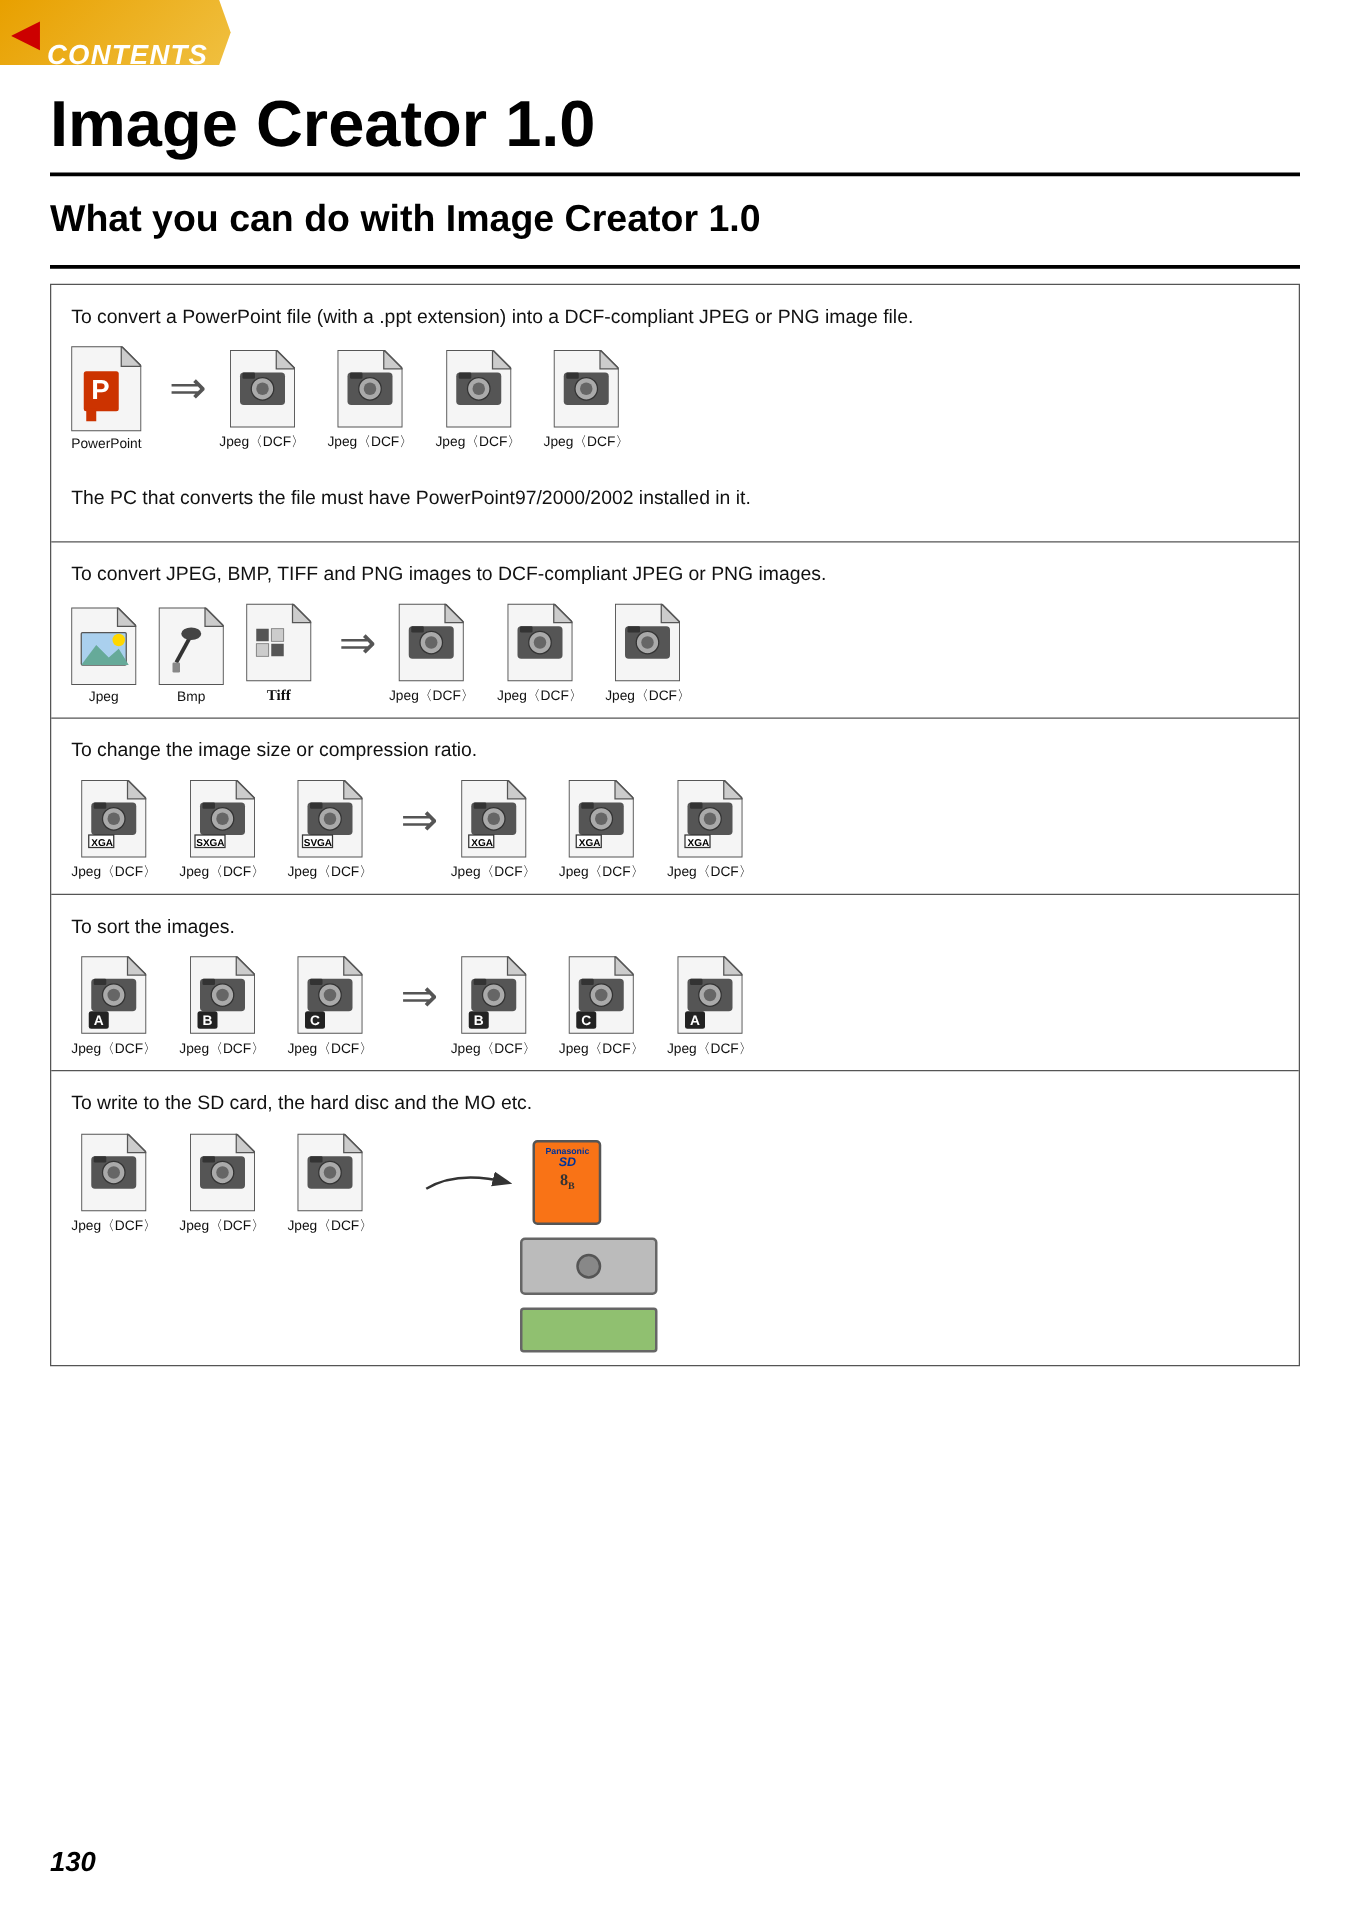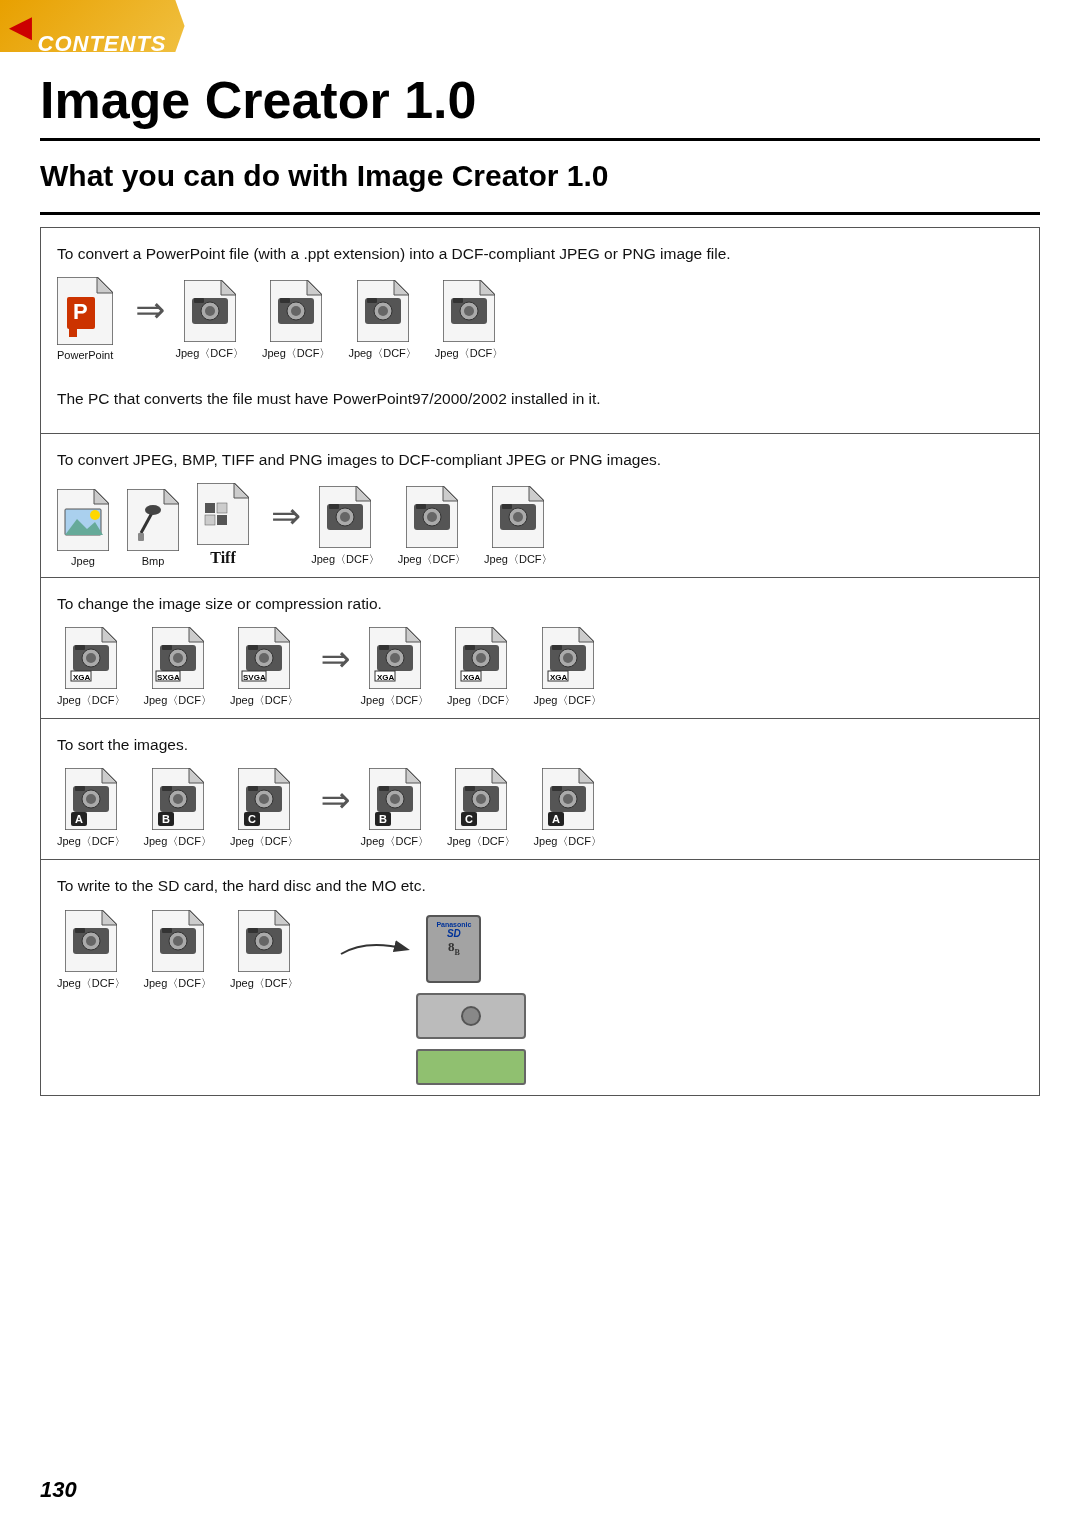--- a/index.html
+++ b/index.html
@@ -244,21 +244,21 @@
         <div class="icon-item">
           <svg width="52" height="62" viewBox="0 0 52 62">
             <polygon points="0,0 37,0 52,15 52,62 0,62" fill="#f5f5f5" stroke="#555" stroke-width="1.5"></polygon>
             <polygon points="37,0 52,15 37,15" fill="#ccc" stroke="#555" stroke-width="1"></polygon>
 
             <rect x="8" y="20" width="10" height="10" fill="#555"></rect>
             <rect x="20" y="20" width="10" height="10" fill="#ccc" stroke="#555" stroke-width="0.5"></rect>
             <rect x="8" y="32" width="10" height="10" fill="#ccc" stroke="#555" stroke-width="0.5"></rect>
             <rect x="20" y="32" width="10" height="10" fill="#555"></rect>
           </svg>
-          <span class="icon-label" style="font-weight:bold;font-size:16px;font-family:'Times New Roman',serif;">Tiff</span>
+          <span class="icon-label" style="font-weight:bold;font-size:12px;font-family:'Times New Roman',serif;">Tiff</span>
         </div>
 
         <span class="arrow-icon">⇒</span>
 
         <div class="icon-item">
           <svg width="52" height="62" viewBox="0 0 52 62">
             <polygon points="0,0 37,0 52,15 52,62 0,62" fill="#f5f5f5" stroke="#555" stroke-width="1.5"></polygon>
             <polygon points="37,0 52,15 37,15" fill="#ccc" stroke="#555" stroke-width="1"></polygon>
             <rect x="8" y="18" width="36" height="26" fill="#555" rx="3"></rect>
             <circle cx="26" cy="31" r="9" fill="#aaa" stroke="#333" stroke-width="1"></circle>
@@ -515,21 +515,21 @@
           <div style="display:flex;align-items:center;gap:10px;">
             <svg width="80" height="30" viewBox="0 0 80 30">
               <path d="M 5 20 Q 30 5 70 15" stroke="#333" stroke-width="2" fill="none" marker-end="url(#arr)"></path>
               <defs>
                 <marker id="arr" markerWidth="8" markerHeight="8" refX="6" refY="3" orient="auto">
                   <path d="M0,0 L0,6 L8,3 z" fill="#333"></path>
                 </marker>
               </defs>
             </svg>
 
-            <div style="width:55px;height:68px;border:2px solid #555;border-radius:4px;background:#a3a3a3;display:flex;flex-direction:column;align-items:center;padding:4px;position:relative;">
+            <div style="width:55px;height:68px;border:2px solid #555;border-radius:4px;background:#f97316;display:flex;flex-direction:column;align-items:center;padding:4px;position:relative;">
               <div style="font-size:7px;font-weight:bold;color:#003399;text-align:center;line-height:1.1;">Panasonic</div>
               <div style="color:#003399;font-size:10px;font-style:italic;font-weight:bold;">SD</div>
               <div style="font-size:20px;color:#cc0000;font-style:italic;font-weight:bold;line-height:1;"></div>
               <div style="font-size:13px;font-weight:bold;color:#333;font-family:Liberation Serif, serif;">8<sub style="font-size:8px;">B</sub></div>
             </div>
           </div>
 
           <div style="display:flex;align-items:center;gap:10px;margin-left:80px;">
             <div style="width:110px;height:46px;border:2px solid #666;border-radius:4px;background:#bbb;display:flex;align-items:center;justify-content:center;">
               <div style="width:20px;height:20px;border-radius:50%;background:#888;border:2px solid #555;"></div>

